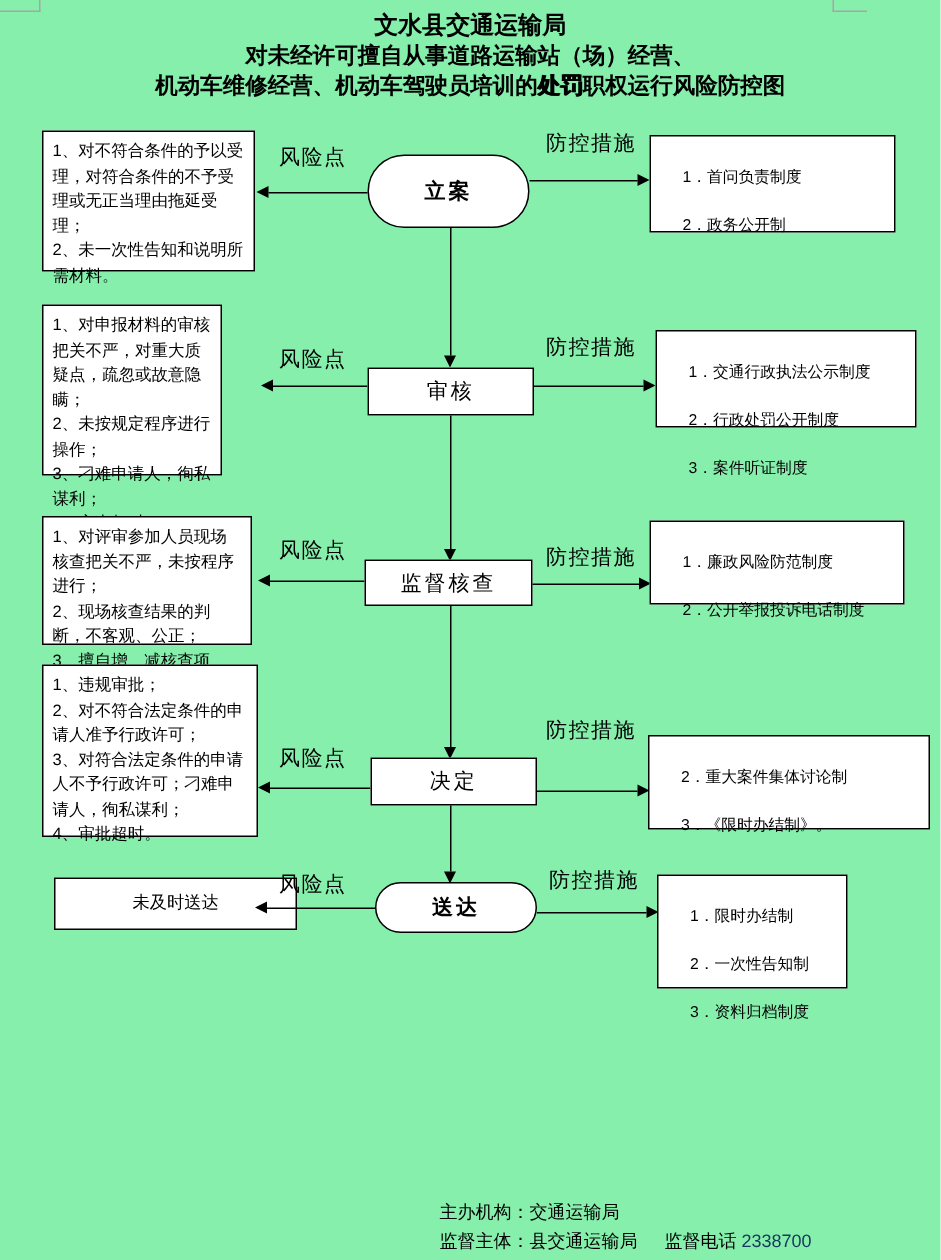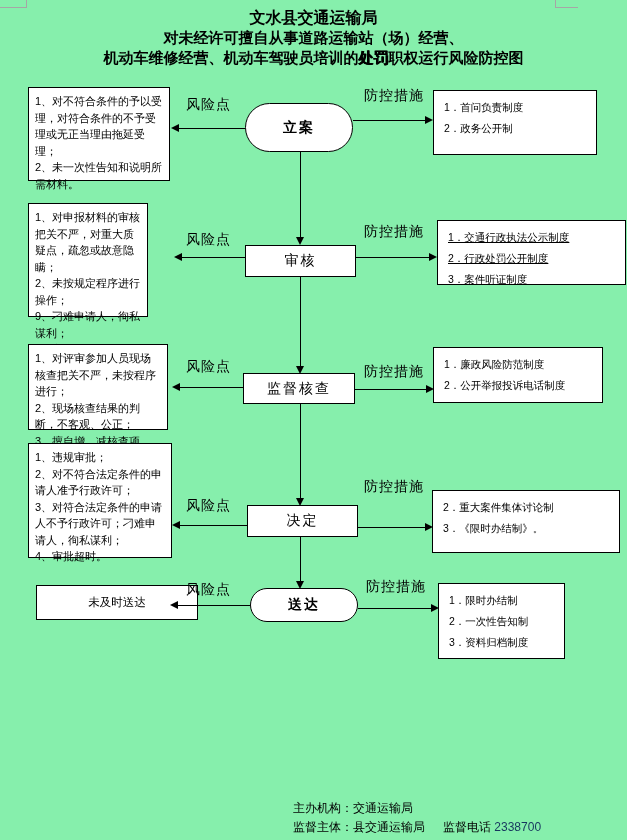--- a/index.html
+++ b/index.html
@@ -12,21 +12,21 @@
   
   .title{position:absolute;top:8px;left:0;width:100%;text-align:center;font-weight:bold;}
   .t1{font-size:16px;line-height:20px;}
   .t2{font-size:15px;line-height:20px;}
   .xb{text-shadow:0.7px 0 0 #000, -0.3px 0 0 #000;}
   
   .box{position:absolute;border:1px solid #000;background:#fff;box-sizing:border-box;}
   .risk{font-size:11px;line-height:16.5px;padding:5px 6px;}
   .risk p{margin:0;}
   .measure{font-size:10.5px;line-height:20px;padding:5px 3px 0 9px;}
-  .measure p{margin:1px;white-space:nowrap;}
+  .measure p{margin:12px;white-space:nowrap;}
   .center-text{display:flex;align-items:center;justify-content:center;padding:0;font-size:11.5px;}
   
   .node{position:absolute;border:1px solid #000;background:#fff;box-sizing:border-box;
         display:flex;align-items:center;justify-content:center;font-size:14px;letter-spacing:2px;}
   .stadium{border-radius:26px;font-weight:bold;}
   
   .lbl{position:absolute;font-size:14px;letter-spacing:1px;}
   
   .hline{position:absolute;height:0;border-top:1px solid #000;}
   .vline{position:absolute;width:0;border-left:1px solid #000;}
@@ -47,21 +47,21 @@
   .r1-vh{left:296px;top:237px;}
   
   .r2-risk{left:28px;top:203px;width:120px;height:114px;}
   .r2-risklbl{left:186px;top:231px;}
   .r2-alh{left:174px;top:253px;}
   .r2-al{left:182px;top:257px;width:63px;}
   .r2-node{left:245px;top:245px;width:111px;height:32px;}
   .r2-mlbl{left:364px;top:223px;}
   .r2-ar{left:356px;top:257px;width:73px;}
   .r2-arh{left:429px;top:253px;}
-  .r2-measure{left:437px;top:220px;width:189px;height:65px;text-decoration:underline;}
+  .r2-measure{left:437px;top:220px;width:174px;height:65px;}
   .r2-v{left:300px;top:277px;height:89px;}
   .r2-vh{left:296px;top:366px;}
   
   .r3-risk{left:28px;top:344px;width:140px;height:86px;}
   .r3-risklbl{left:186px;top:358px;}
   .r3-alh{left:172px;top:383px;}
   .r3-al{left:180px;top:387px;width:63px;}
   .r3-node{left:243px;top:373px;width:112px;height:31px;}
   .r3-mlbl{left:364px;top:363px;}
   .r3-ar{left:355px;top:389px;width:71px;}
@@ -124,21 +124,21 @@
   <div class="box measure r1-measure">
     <p>1．首问负责制度</p>
     <p>2．政务公开制</p>
   </div>
   <div class="vline r1-v"></div>
   <div class="ah-d r1-vh"></div>
 
   <div class="box risk r2-risk">
     <p>1、对申报材料的审核把关不严，对重大质疑点，疏忽或故意隐瞒；</p>
     <p>2、未按规定程序进行操作；</p>
-    <p>9、刁难申请人，徇私谋利；</p>
+    <p>3、刁难申请人，徇私谋利；</p>
     <p>4、审查超时。</p>
   </div>
   <div class="lbl r2-risklbl">风险点</div>
   <div class="hline r2-al"></div>
   <div class="ah-l r2-alh"></div>
   <div class="node r2-node">审核</div>
   <div class="lbl r2-mlbl">防控措施</div>
   <div class="hline r2-ar"></div>
   <div class="ah-r r2-arh"></div>
   <div class="box measure r2-measure">

